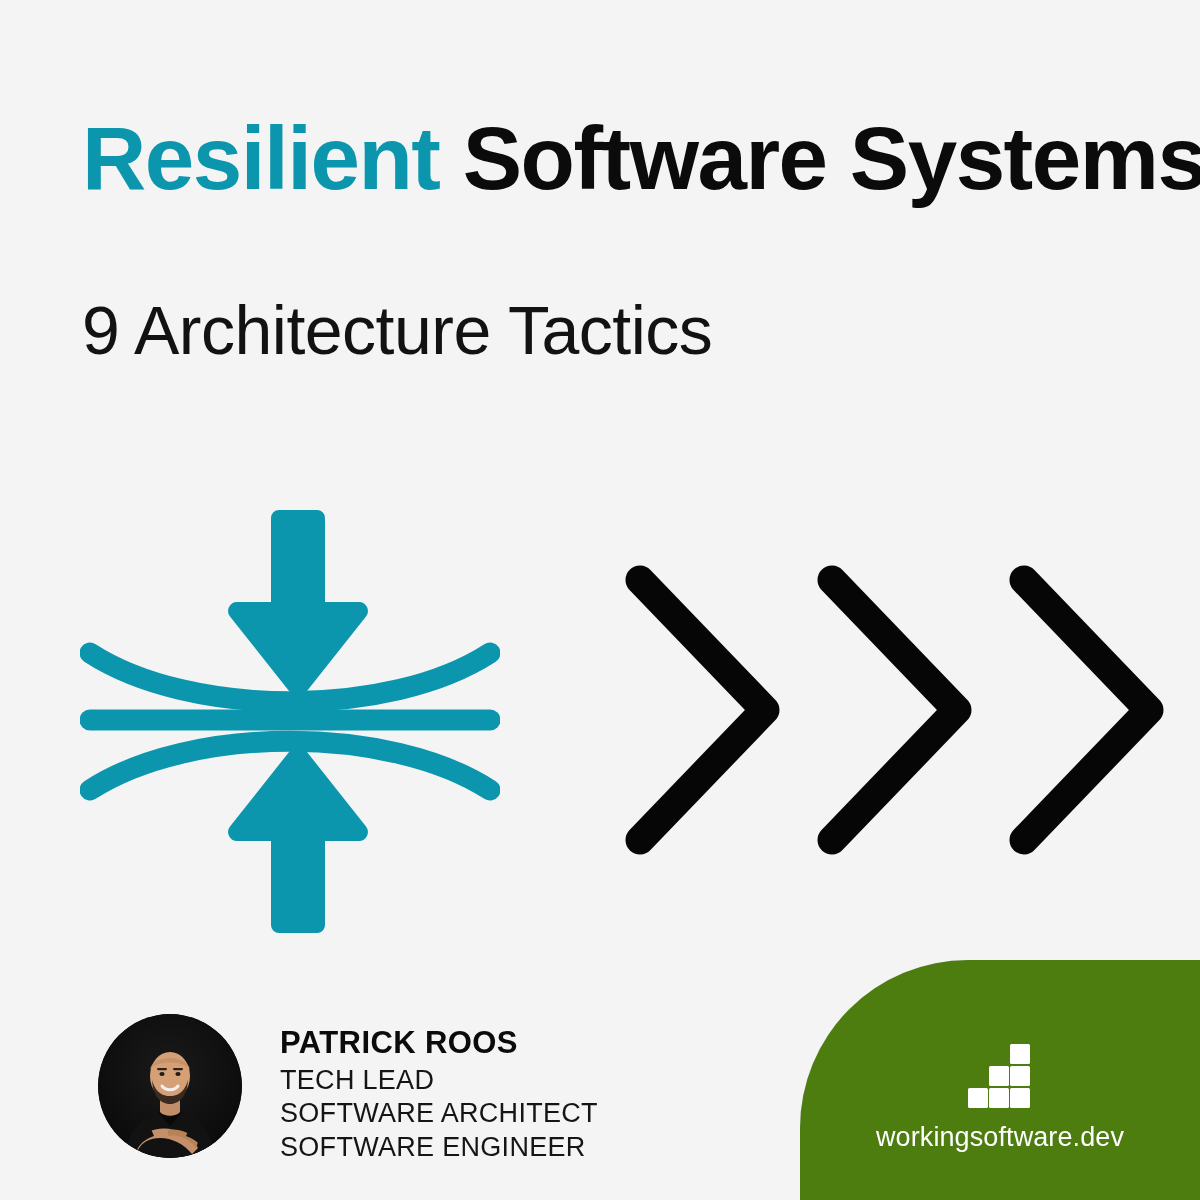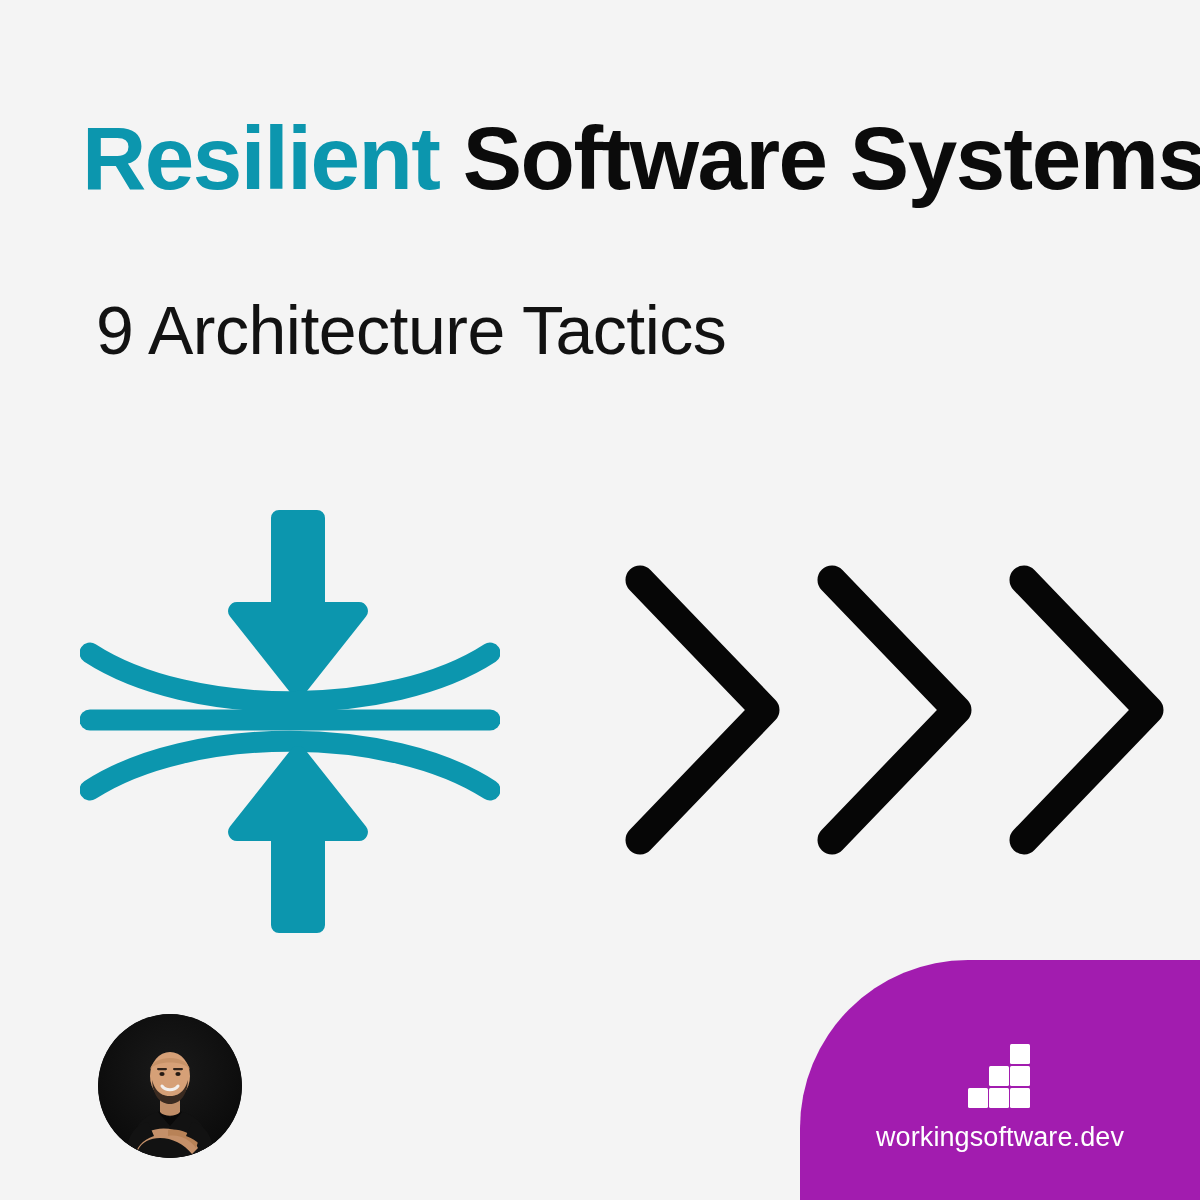--- a/index.html
+++ b/index.html
@@ -41,21 +41,21 @@
   .subtitle {
     position: absolute;
     left: 82px;
     top: 290px;
     font-size: 68px;
     font-weight: 300;
     line-height: 1.18;
     letter-spacing: -0.5px;
     color: #121212;
   }
-  .subtitle .sub-line { display: block; margin-left: 14px; }
+  .subtitle .sub-line { display: block; }
 
   
   .graphic-band {
     position: absolute;
     left: 0;
     top: 490px;
     width: 1200px;
     height: 470px;
   }
   .resilience-icon {
@@ -111,21 +111,21 @@
     line-height: 1.24;
   }
 
   
   .brand-badge {
     position: absolute;
     left: 800px;
     top: 960px;
     width: 400px;
     height: 240px;
-    background: #a21caf;
+    background: #4d7c0f;
     border-top-left-radius: 168px;
     display: flex;
     flex-direction: column;
     align-items: center;
     justify-content: flex-start;
   }
   .brand-logo {
     margin-top: 84px;
     width: 64px;
     height: 64px;
@@ -218,20 +218,26 @@
 
           <path d="M36 130 C 46 116, 62 112, 76 116 C 88 119, 96 126, 100 134 L94 140 C 86 130, 74 124, 62 124 C 52 124, 44 128, 40 136 Z" fill="#c59069"></path>
           <path d="M100 128 C 92 118, 80 114, 70 116 L70 122 C 82 120, 92 126, 98 134 Z" fill="#b88257"></path>
 
           <path d="M28 144 C 28 122, 38 110, 50 108 L56 122 C 44 126, 38 134, 36 144 Z" fill="#121212"></path>
           <path d="M116 144 C 116 122, 106 110, 94 108 L88 122 C 100 126, 106 134, 108 144 Z" fill="#121212"></path>
         </g>
       </svg>
     </div>
 
+    <div class="author-text">
+      <div class="author-name">PATRICK ROOS</div>
+      <div class="author-role">TECH LEAD</div>
+      <div class="author-role">SOFTWARE ARCHITECT</div>
+      <div class="author-role">SOFTWARE ENGINEER</div>
+    </div>
 
   </div>
 
   <div class="brand-badge">
     <div class="brand-logo">
       <svg viewBox="0 0 64 64" width="64" height="64" xmlns="http://www.w3.org/2000/svg">
         <g fill="#ffffff">
           <rect x="42" y="0" width="20" height="20" rx="1.5"></rect>
           <rect x="21" y="22" width="20" height="20" rx="1.5"></rect>
           <rect x="42" y="22" width="20" height="20" rx="1.5"></rect>

